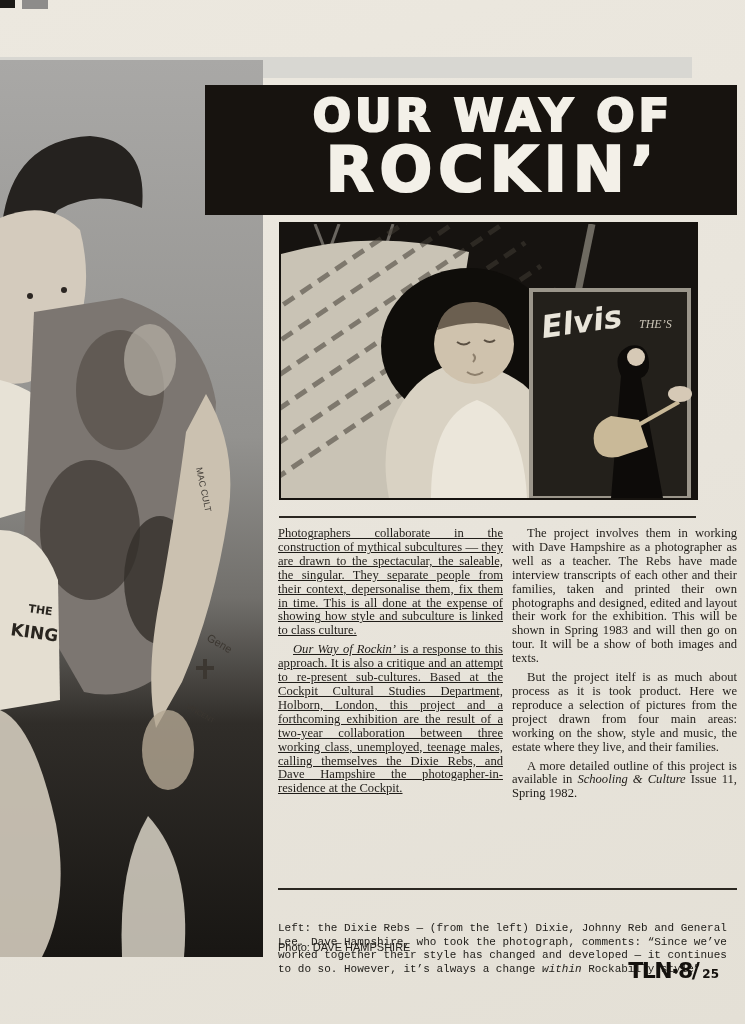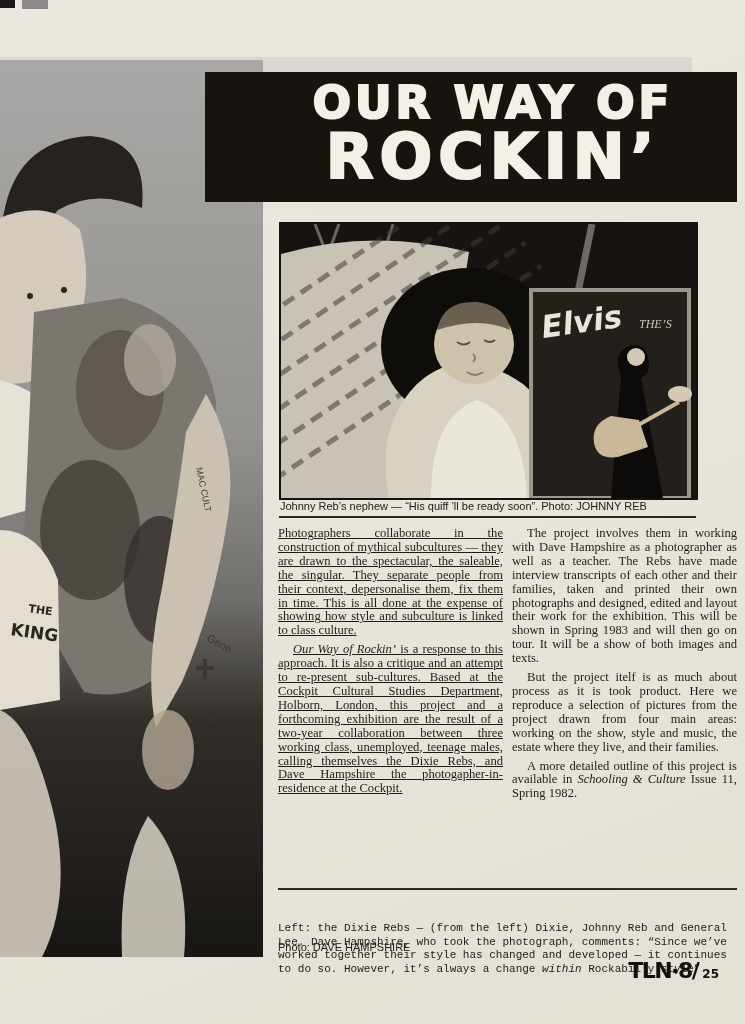--- a/index.html
+++ b/index.html
@@ -8,21 +8,21 @@
     background:linear-gradient(160deg,#ece8df 0%,#e8e4db 55%,#e4e0d6 100%);
     overflow:hidden;font-family:"Liberation Serif",serif;color:#1d1a17;
   }
   .abs{position:absolute;}
   .mark-black{left:0;top:0;width:15px;height:8px;background:#1b1916;}
   .mark-gray{left:22px;top:0;width:26px;height:9px;background:#8d8c8a;}
   .gray-band{left:0;top:57px;width:692px;height:21px;background:#d8d7d2;}
   .left-photo{left:0;top:60px;width:263px;height:897px;}
   .left-photo svg,.baby-photo svg{display:block;width:100%;height:100%;}
   .banner{
-    left:205px;top:72px;width:532px;height:130px;background:#17130f;
+    left:205px;top:85px;width:532px;height:130px;background:#17130f;
     text-align:center;box-sizing:border-box;padding:7px 0 0 44px;
   }
   .banner-line{
     font-family:"DejaVu Sans",sans-serif;font-weight:bold;color:#f3f0e8;
     -webkit-text-stroke:2.2px #f3f0e8;paint-order:stroke;white-space:nowrap;
   }
   .banner-line1{font-size:45px;line-height:48px;letter-spacing:4px;}
   .banner-line2{font-size:62px;line-height:62px;letter-spacing:6px;margin-top:-1px;}
   .baby-photo{
     left:279px;top:222px;width:415px;height:274px;
@@ -141,21 +141,20 @@
       <text x="262" y="114" font-family="DejaVu Sans,sans-serif" font-size="31" font-style="italic" font-weight="bold" fill="#e9e5da" transform="rotate(-8 262 114)">Elvis</text>
       <text x="358" y="104" font-family="Liberation Serif,serif" font-size="12" font-style="italic" fill="#ccc6b8">THE’S</text>
       <path d="M340,152 Q330,130 348,122 Q366,118 368,138 Q369,150 360,154 L382,274 L330,274 Z" fill="#0d0b09"></path>
       <circle cx="355" cy="133" r="9" fill="#d6c9b6"></circle>
       <path d="M330,192 q-20,8 -17,27 q3,17 24,14 l30,-10 -9,-27 z" fill="#c9b998"></path>
       <line x1="352" y1="204" x2="398" y2="178" stroke="#c9b998" stroke-width="4"></line>
       <ellipse cx="399" cy="170" rx="12" ry="8" fill="#d6c9b6"></ellipse>
     </svg>
   </figure>
 
-  <div class="abs photo-caption">Johnny Reb’s nephew — “His quiff ’ll be ready soon”. Photo: JOHNNY REB</div>
   <div class="abs rule rule-caption"></div>
 
   <div class="abs col col-left">
     <p><span>Photographers collaborate in the construction of mythical subcultures — they are drawn to the spectacular, the saleable, the singular. They separate people from their context, depersonalise them, fix them in time. This is all done at the expense of showing how style and subculture is linked to class culture.</span></p>
     <p class="indent"><span class="it">Our Way of Rockin’</span><span> is a response to this approach. It is also a critique and an attempt to re-present sub-cultures. Based at the Cockpit Cultural Studies Department, Holborn, London, this project and a forthcoming exhibition are the result of a two-year collaboration between three working class, unemployed, teenage males, calling themselves the Dixie Rebs, and Dave Hampshire the photogapher-in-residence at the Cockpit.</span></p>
   </div>
 
   <div class="abs col col-right">
     <p class="indent"><span>The project involves them in working with Dave Hampshire as a photographer as well as a teacher. The Rebs have made interview transcripts of each other and their families, taken and printed their own photographs and designed, edited and layout their work for the exhibition. This will be shown in Spring 1983 and will then go on tour. It will be a show of both images and texts.</span></p>
     <p class="indent"><span>But the project itelf is as much about process as it is took product. Here we reproduce a selection of pictures from the project drawn from four main areas: working on the show, style and music, the estate where they live, and their families.</span></p>

